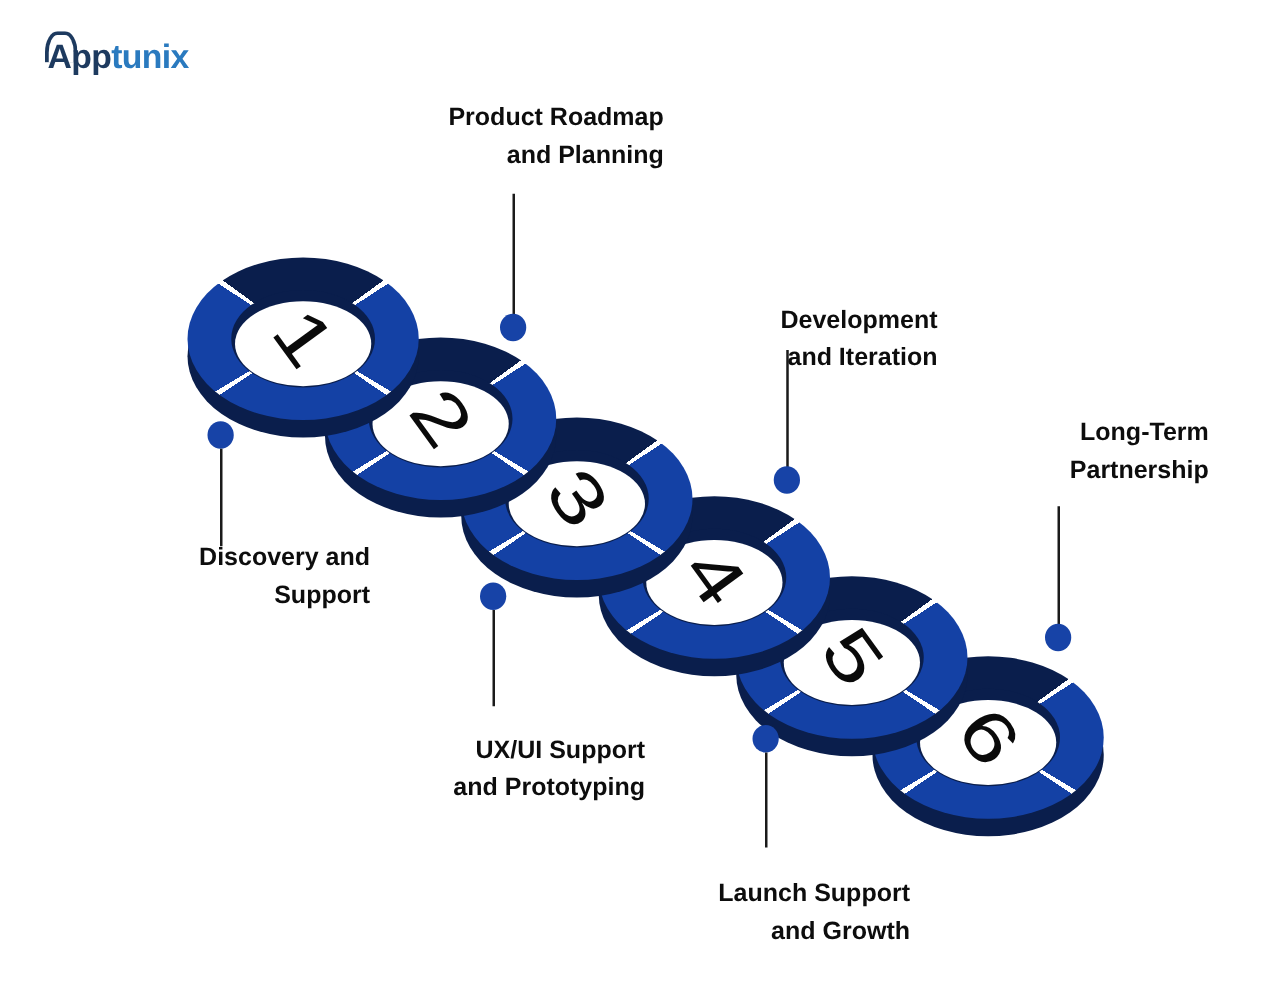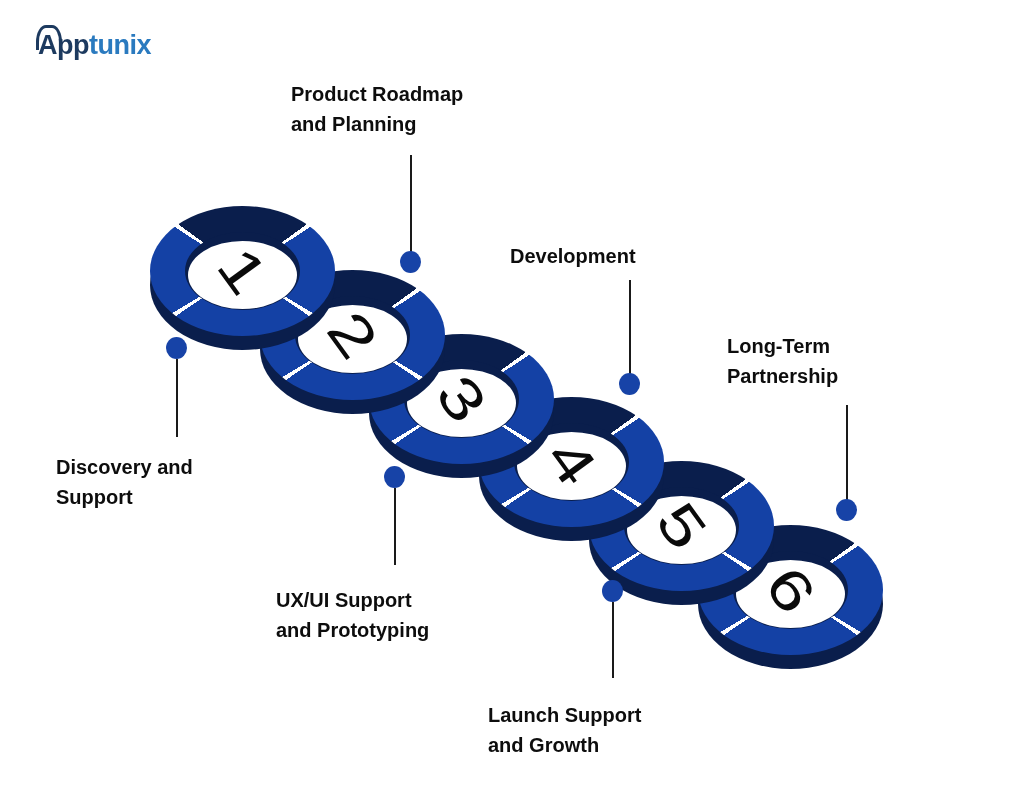--- a/index.html
+++ b/index.html
@@ -66,24 +66,24 @@
   .dot  { position:absolute; width:21px; height:22px; border-radius:50%; background:#1743a7; z-index:20; }
   .line-1 { left:176px; top:359px; height:78px; }  .dot-1 { left:166px; top:337px; }
   .line-2 { left:410px; top:155px; height:97px; }  .dot-2 { left:400px; top:251px; }
   .line-3 { left:394px; top:488px; height:77px; }  .dot-3 { left:384px; top:466px; }
   .line-4 { left:629px; top:280px; height:94px; }  .dot-4 { left:619px; top:373px; }
   .line-5 { left:612px; top:602px; height:76px; }  .dot-5 { left:602px; top:580px; }
   .line-6 { left:846px; top:405px; height:95px; }  .dot-6 { left:836px; top:499px; }
 
   
   .label {
-    position:absolute; width:240px; text-align:left;
+    position:absolute; width:240px; text-align:right;
     font-size:20px; font-weight:600; color:#0d0d0d; line-height:30px; z-index:25;
   }
-  .label-1 { left:56px;  top:452px; }
+  .label-1 { left:56px;  top:431px; }
   .label-2 { left:291px; top:79px;  }
   .label-3 { left:276px; top:585px; }
   .label-4 { left:510px; top:205px;margin-top:36px; }
   .label-5 { left:488px; top:700px; }
   .label-6 { left:727px; top:331px; }
 </style>
 </head>
 <body>
 
 <div class="canvas">
@@ -168,20 +168,21 @@
   <div class="label label-2">
     <div>Product Roadmap</div>
     <div>and Planning</div>
   </div>
   <div class="label label-3">
     <div>UX/UI Support</div>
     <div>and Prototyping</div>
   </div>
   <div class="label label-4">
     <div>Development</div>
+    <div>and Iteration</div>
   </div>
   <div class="label label-5">
     <div>Launch Support</div>
     <div>and Growth</div>
   </div>
   <div class="label label-6">
     <div>Long-Term</div>
     <div>Partnership</div>
   </div>
 

